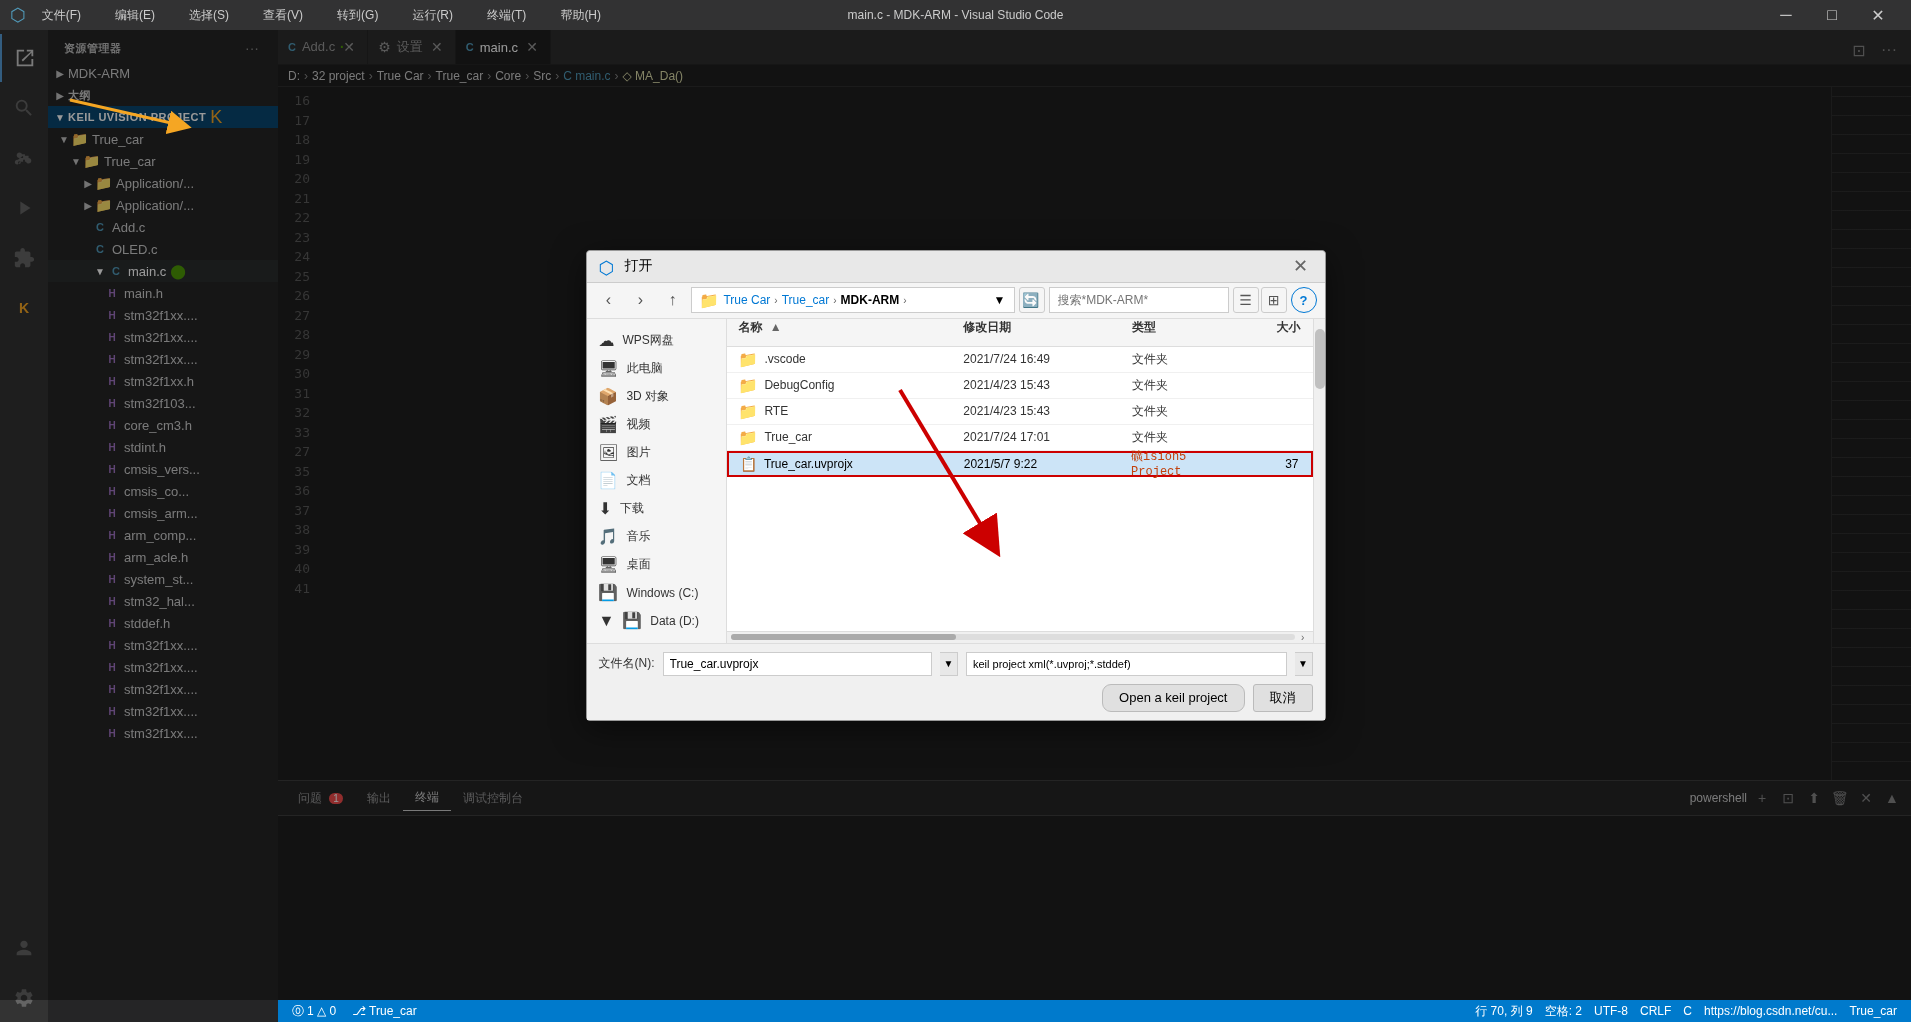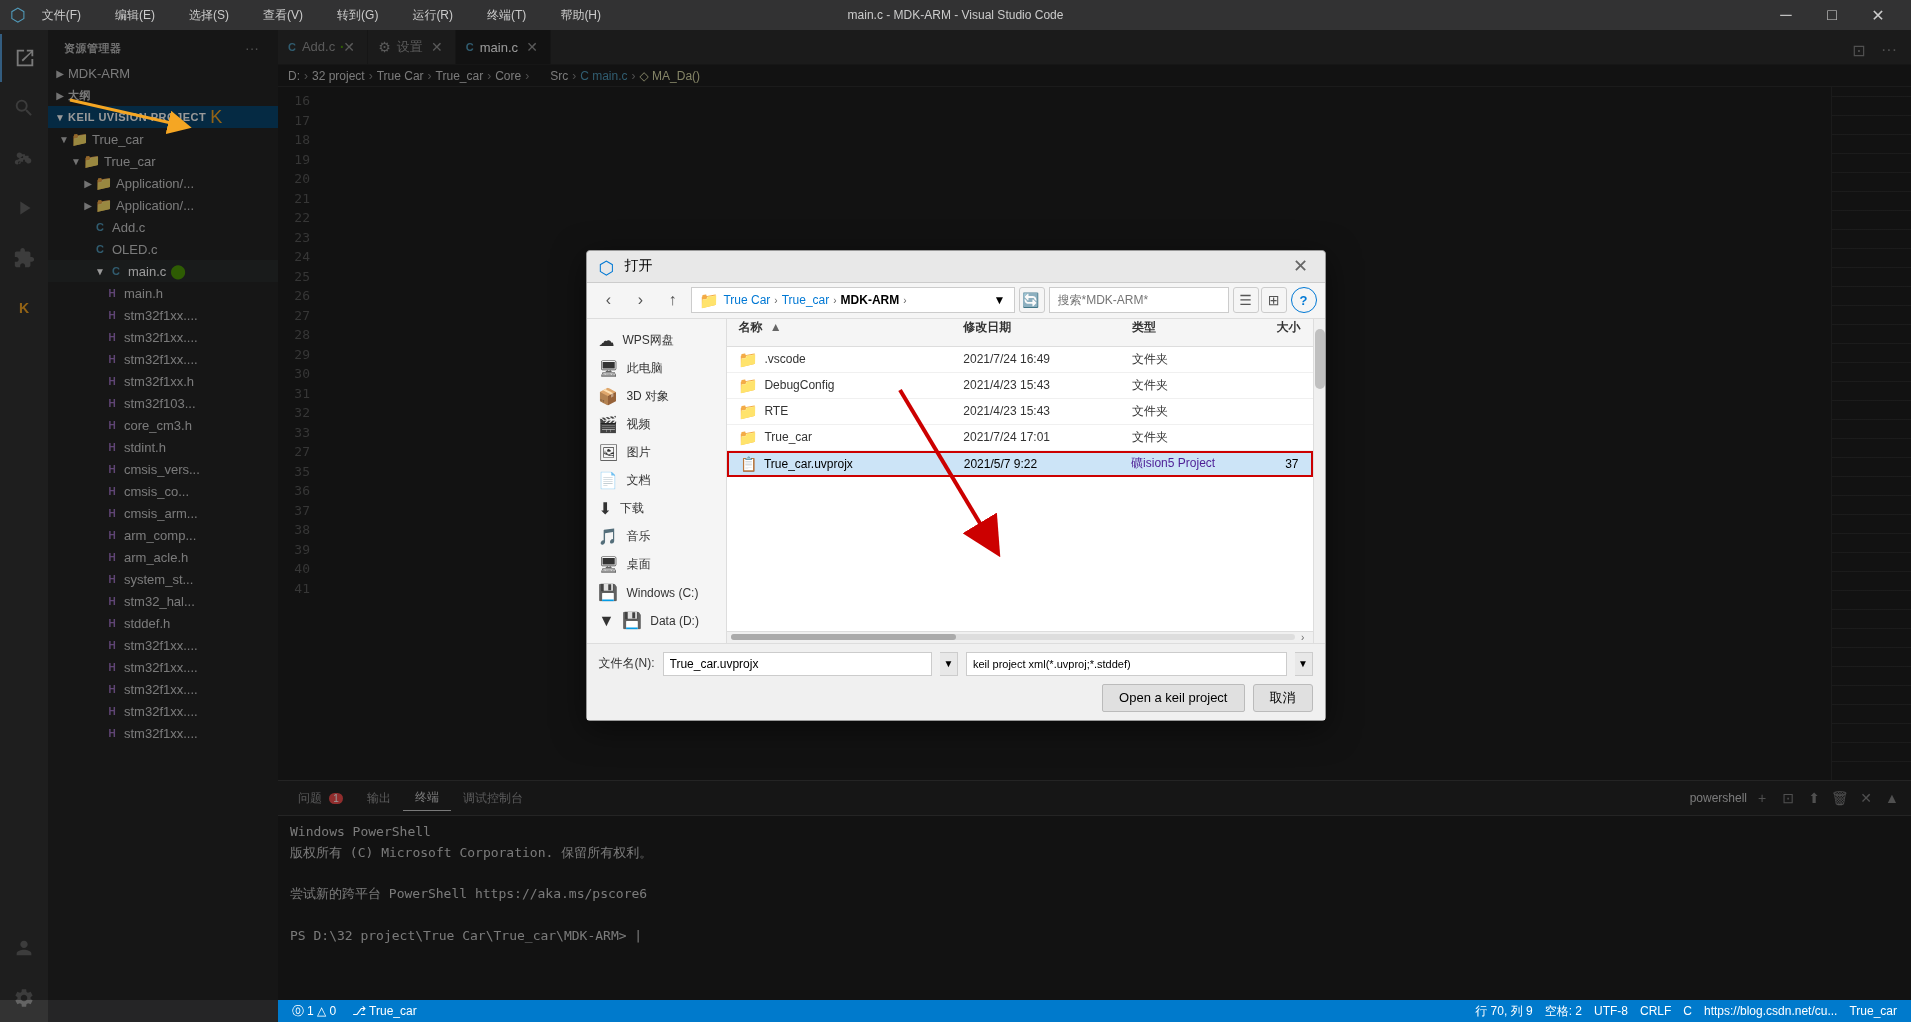--- a/index.html
+++ b/index.html
@@ -626,21 +626,21 @@
       display: flex;
       justify-content: flex-end;
       gap: 8px;
     }
     .dialog-btn-open {
       background: #e0e0e0;
       border: 1px solid #bbb;
       padding: 0 16px;
       font-size: 13px;
       cursor: pointer;
-      border-radius: 2px;
+      border-radius: 9px;
     }
     .dialog-btn-cancel {
       background: #e0e0e0;
       border: 1px solid #bbb;
       padding: 4px 16px;
       font-size: 13px;
       cursor: pointer;
       border-radius: 3px;
     }
 
@@ -904,21 +904,21 @@
       <span style="cursor:pointer;">D:</span>
       <span class="breadcrumb-sep">›</span>
       <span style="cursor:pointer;">32 project</span>
       <span class="breadcrumb-sep">›</span>
       <span style="cursor:pointer;">True Car</span>
       <span class="breadcrumb-sep">›</span>
       <span style="cursor:pointer;">True_car</span>
       <span class="breadcrumb-sep">›</span>
       <span style="cursor:pointer;">Core</span>
       <span class="breadcrumb-sep">›</span>
-      <span style="cursor:pointer;margin-left:17px;">Src</span>
+      <span style="cursor:pointer;">Src</span>
       <span class="breadcrumb-sep">›</span>
       <span style="cursor:pointer;color:#519aba;">C main.c</span>
       <span class="breadcrumb-sep">›</span>
       <span style="cursor:pointer;color:#dcdcaa;">◇ MA_Da()</span>
     </div>
 
     <div class="editor-area" style="flex:1;overflow:hidden;display:flex;flex-direction:column;">
       <div style="flex:1;display:flex;overflow:hidden;">
         <div class="editor-content" style="flex:1;overflow:hidden;">
           <div class="line-numbers">
@@ -999,28 +999,20 @@
         <div class="terminal-actions">
           <span class="terminal-action-label">powershell</span>
           <div class="terminal-action-btn">+</div>
           <div class="terminal-action-btn">⊡</div>
           <div class="terminal-action-btn">⬆</div>
           <div class="terminal-action-btn">🗑</div>
           <div class="terminal-action-btn">✕</div>
           <div class="terminal-action-btn">▲</div>
         </div>
       </div>
-      <div class="terminal-content">
-        <div>Windows PowerShell</div>
-        <div>版权所有 (C) Microsoft Corporation. 保留所有权利。</div>
-        <div>&nbsp;</div>
-        <div>尝试新的跨平台 PowerShell https://aka.ms/pscore6</div>
-        <div>&nbsp;</div>
-        <div>PS D:\32 project\True Car\True_car\MDK-ARM&gt; |</div>
-      </div>
     </div>
 
     <div class="status-bar">
       <div class="status-item">
         <span>⓪</span>
         <span>1 △ 0</span>
       </div>
       <div class="status-item">
         <span>⎇</span>
         <span>True_car</span>
@@ -1195,21 +1187,21 @@
             <div class="file-col-type">文件夹</div>
             <div class="file-col-size"></div>
           </div>
 
           <div class="file-item selected" style="border:2px solid #cc0000;background:#cce4f7;">
             <div class="file-col-name" style="color:#000;">
               <span class="file-folder-icon" style="color:#8e44ad;font-size:14px;">📋</span>
               <span style="color:#000;">True_car.uvprojx</span>
             </div>
             <div class="file-col-date" style="color:#000;">2021/5/7 9:22</div>
-            <div class="file-col-type" style="color:#4c1d95;">礦ision5 Project</div>
+            <div class="file-col-type" style="color:#c2410c;font-family:Liberation Mono, monospace;">礦ision5 Project</div>
             <div class="file-col-size" style="color:#000;">37</div>
           </div>
         </div>
 
         <div style="height:12px;background:#f0f0f0;border-top:1px solid #ddd;display:flex;align-items:center;padding:0 4px;">
           <div style="width:100%;height:6px;background:#ddd;border-radius:3px;position:relative;">
             <div style="width:40%;height:6px;background:#aaa;border-radius:3px;position:absolute;left:0;"></div>
           </div>
           <div style="width:12px;height:12px;margin-left:2px;display:flex;align-items:center;justify-content:center;font-size:10px;color:#666;cursor:pointer;">›</div>
         </div>

